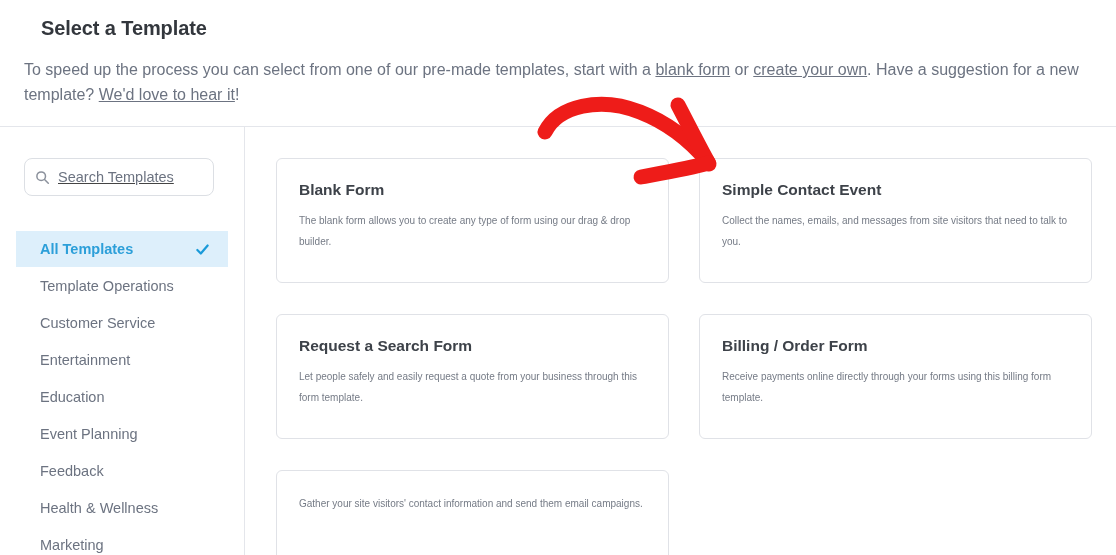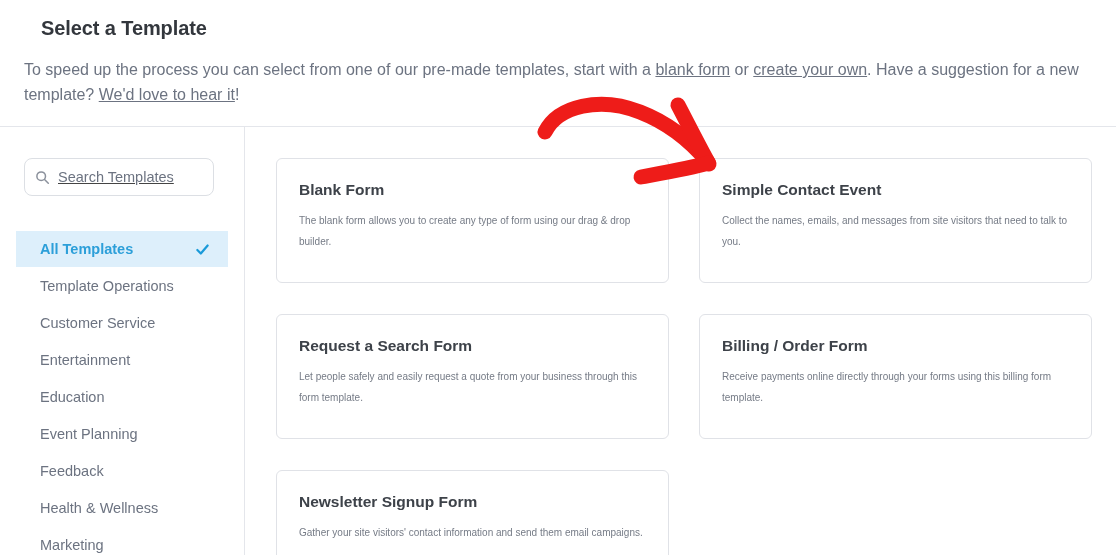--- a/index.html
+++ b/index.html
@@ -244,21 +244,20 @@
         <div class="tpl-desc">Let people safely and easily request a quote from your business through this form template.</div>
       </div>
 
 
       <div class="tpl-card">
         <div class="tpl-title">Billing / Order Form</div>
         <div class="tpl-desc">Receive payments online directly through your forms using this billing form template.</div>
       </div>
 
       <div class="tpl-card">
-        <div class="tpl-title">Newsletter Signup Form</div>
         <div class="tpl-desc">Gather your site visitors' contact information and send them email campaigns.</div>
       </div>
 
     </div>
   </div>
 </div>
 
 <div class="annotation-arrow">
   <svg width="200" height="110" viewBox="0 0 200 110" fill="none">
     <path d="M17 42 C 30 16, 72 6, 112 22 C 143 34, 165 54, 180 72" stroke="#ee1c19" stroke-width="15" stroke-linecap="round" fill="none"></path>

